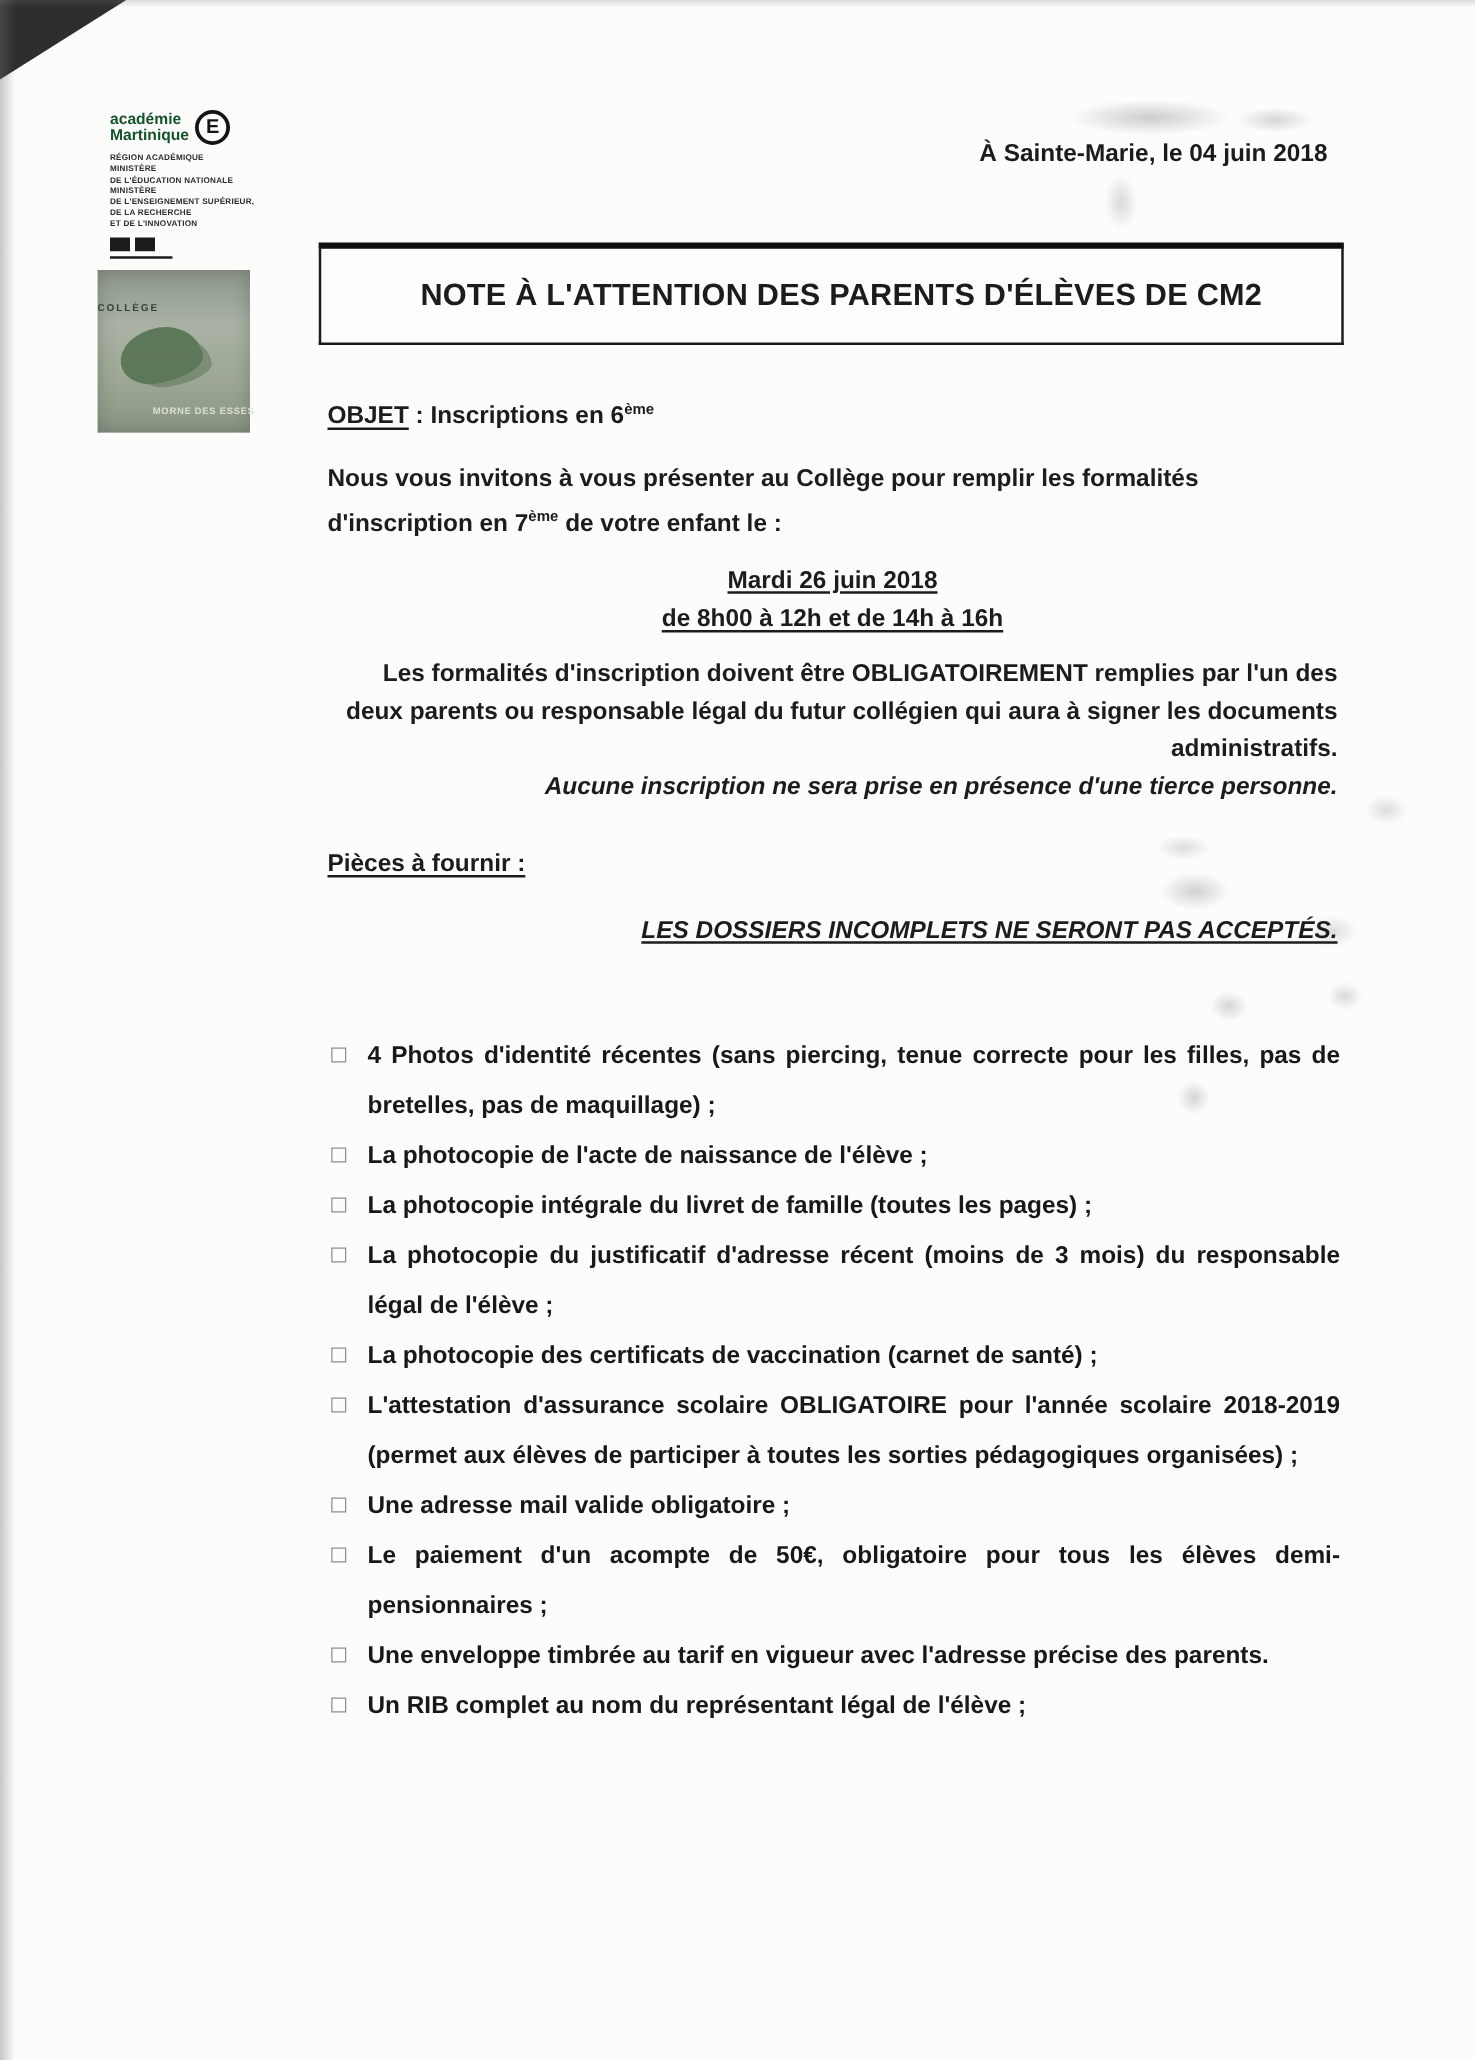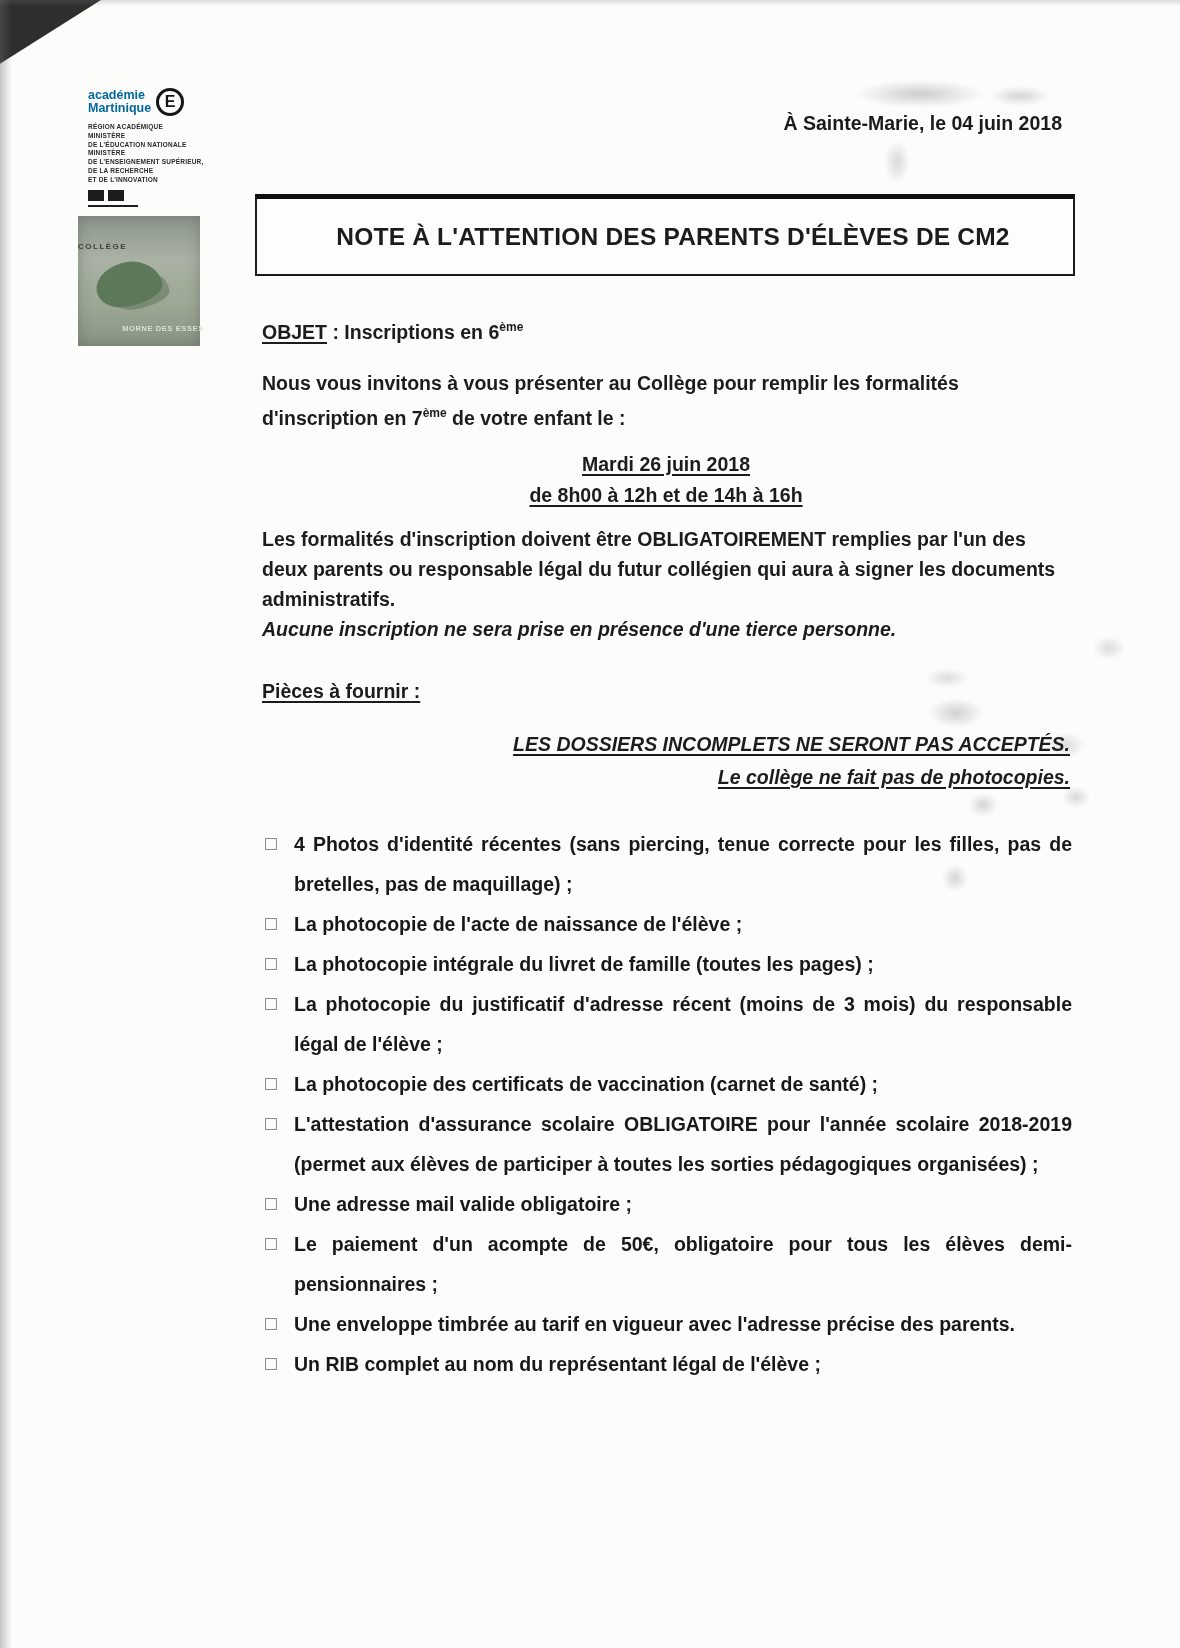--- a/index.html
+++ b/index.html
@@ -22,21 +22,21 @@
     position:absolute; left:-10px; top:-12px; width:130px; height:82px;
     background:#2e2e2e; clip-path:polygon(0 0, 100% 0, 0 100%);
     filter:blur(2px);
   }
   .smudge { position:absolute; filter:blur(1px); pointer-events:none;
     background:radial-gradient(ellipse at center, rgba(95,95,95,.5), rgba(95,95,95,0) 70%);
   }
   
   .logo-block { position:absolute; left:88px; top:88px; width:140px; }
   .acad-row { display:flex; align-items:center; gap:5px; }
-  .acad-text { display:flex; flex-direction:column; font-weight:bold; font-size:12.5px; line-height:1.05; color:#0369a1; }
+  .acad-text { display:flex; flex-direction:column; font-weight:bold; font-size:12.5px; line-height:1.05; color:#14532d; }
   .acad-circle {
     width:28px; height:28px; border:3px solid #141414; border-radius:50%;
     display:flex; align-items:center; justify-content:center;
     font-weight:bold; font-size:16px; color:#141414; flex:none;
   }
   .ministry { margin-top:7px; font-size:6.5px; font-weight:bold; color:#2a2a2a; line-height:1.35; white-space:pre-line; letter-spacing:.2px; }
   .flags { margin-top:6px; display:flex; gap:4px; width:50px; border-bottom:2px solid #1d1d1d; padding-bottom:4px; }
   .flags span { width:16px; height:11px; background:#1c1c1c; display:block; }
   
   .college-box {
@@ -59,21 +59,21 @@
     position:absolute; left:255px; top:194px; width:820px; height:82px;
     border:2px solid #1c1c1c; border-top:5px solid #101010; background:#fdfdfc;
     display:flex; align-items:center; justify-content:center;padding-left:16px;
   }
   .h-title { font-size:24.5px; font-weight:bold; letter-spacing:.2px; }
   .u { text-decoration:underline; text-underline-offset:3px; text-decoration-thickness:1.8px; }
   sup { font-size:12px; font-weight:bold; }
   .objet { position:absolute; left:262px; top:320px; font-size:19.5px; font-weight:bold; }
   .intro { position:absolute; left:262px; top:368px; width:808px; font-size:19.5px; font-weight:bold; line-height:30px; }
   .schedule { position:absolute; left:262px; top:449px; width:808px; text-align:center; font-size:19.5px; font-weight:bold; line-height:31px; }
-  .notice { position:absolute; left:262px; top:524px; width:808px; text-align:left; font-size:19.5px; font-weight:bold; line-height:30px; }
+  .notice { position:absolute; left:262px; top:524px; width:808px; text-align:right; font-size:19.5px; font-weight:bold; line-height:30px; }
   .notice .it { font-style:italic; }
   .pieces-heading { position:absolute; left:262px; top:680px; font-size:19.5px; font-weight:bold; }
   .warnings { position:absolute; left:262px; top:728px; width:808px; text-align:right; font-size:19.5px; font-weight:bold; font-style:italic; line-height:33px; }
   
   .checklist { position:absolute; left:262px; top:824px; width:810px; }
   .check-item { display:flex; align-items:flex-start; }
   .box { width:12px; height:12px; border:1.5px solid #8e8e8e; margin:14px 17px 0 3px; flex:none; background:#fcfcfa; }
   .txt { flex:1; font-size:19.5px; font-weight:bold; line-height:40px; text-align:justify; color:#181818; }
 </style>
 </head>
@@ -139,21 +139,20 @@
 
   <div class="notice">
     <span>Les formalités d'inscription doivent être </span><span>OBLIGATOIREMENT</span><span> remplies par l'un des deux parents ou responsable légal du futur collégien qui aura à signer les documents administratifs.</span>
     <div class="it">Aucune inscription ne sera prise en présence d'une tierce personne.</div>
   </div>
 
   <div class="pieces-heading"><span class="u">Pièces à fournir :</span></div>
 
   <div class="warnings">
     <div><span class="u">LES DOSSIERS INCOMPLETS NE SERONT PAS ACCEPTÉS.</span></div>
-    <div><span class="u">Le collège ne fait pas de photocopies.</span></div>
   </div>
 
   <div class="checklist">
     <div class="check-item">
       <span class="box"></span>
       <span class="txt">4 Photos d'identité récentes (sans piercing, tenue correcte pour les filles, pas de bretelles, pas de maquillage) ;</span>
     </div>
     <div class="check-item">
       <span class="box"></span>
       <span class="txt">La photocopie de l'acte de naissance de l'élève ;</span>

